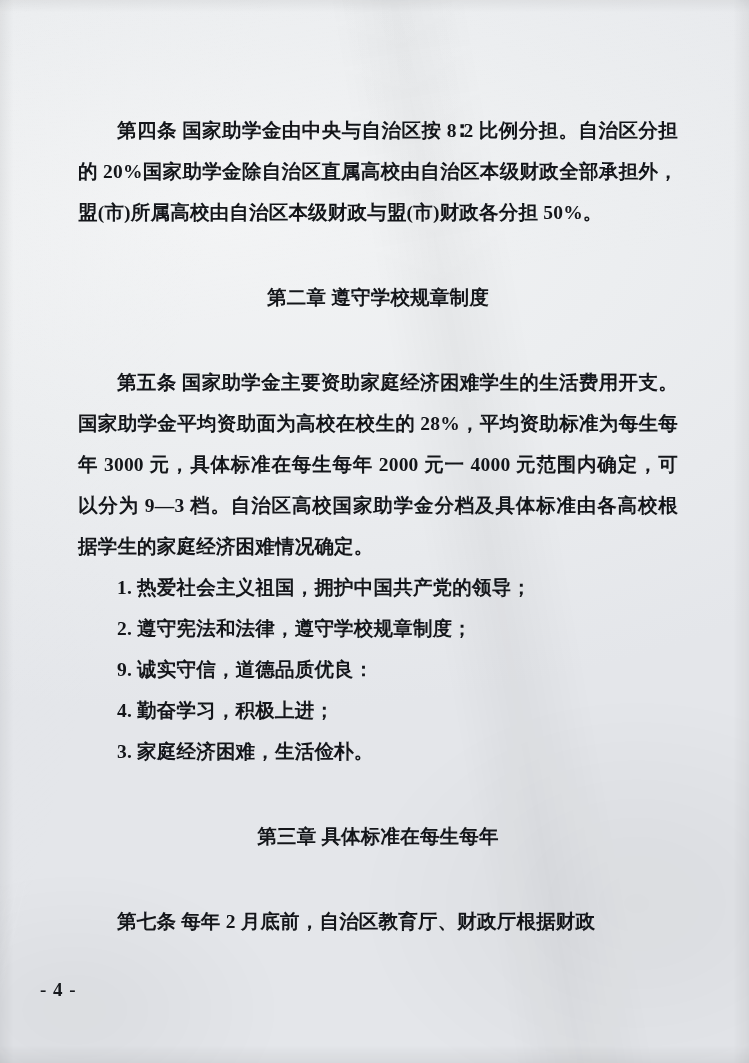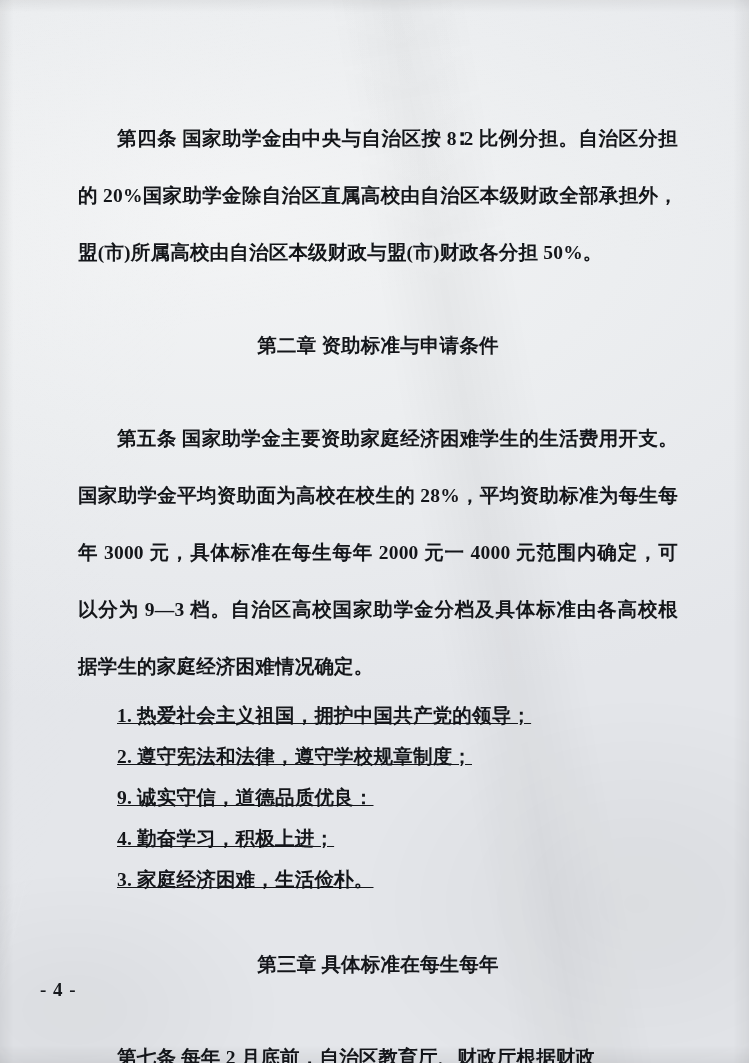--- a/index.html
+++ b/index.html
@@ -54,36 +54,35 @@
     width: 600px;
     color: #14161a;
   }
   p, h2 {
     margin: 0;
     font-weight: bold;
     letter-spacing: 0.2px;
   }
   .body-para {
     font-size: 19.5px;
-    line-height: 57px;
+    line-height: 41px;
     text-align: justify;
     text-justify: inter-ideograph;
     text-indent: 2em;
   }
   .chapter-head {
     font-size: 19.5px;
     line-height: 41px;
     text-align: center;
     font-weight: bold;
   }
   .list-item {
     font-size: 19.5px;
     line-height: 41px;
     text-indent: 2em;
-    text-decoration: underline;
   }
   .gap-lg { height: 44px; }
   .page-number {
     position: absolute;
     left: 40px;
     bottom: 62px;
     font-size: 19px;
     font-weight: bold;
     letter-spacing: 1px;
     color: #16181c;
@@ -97,21 +96,21 @@
   <div class="texture"></div>
   <div class="texture2"></div>
 
   <div class="content">
     <div class="top-space"></div>
 
     <p class="body-para">第四条  国家助学金由中央与自治区按 8∶2 比例分担。自治区分担的 20%国家助学金除自治区直属高校由自治区本级财政全部承担外，盟(市)所属高校由自治区本级财政与盟(市)财政各分担 50%。</p>
 
     <div class="gap-lg"></div>
 
-    <h2 class="chapter-head">第二章    资助标准与申请条件</h2>
+    <h2 class="chapter-head">第二章    遵守学校规章制度</h2>
 
     <div class="gap-lg"></div>
 
     <p class="body-para">第五条  国家助学金主要资助家庭经济困难学生的生活费用开支。国家助学金平均资助面为高校在校生的 28%，平均资助标准为每生每年 3000 元，具体标准在每生每年 2000 元一 4000 元范围内确定，可以分为 9—3 档。自治区高校国家助学金分档及具体标准由各高校根据学生的家庭经济困难情况确定。</p>
 
 
     <p class="list-item">1. 热爱社会主义祖国，拥护中国共产党的领导；</p>
     <p class="list-item">2. 遵守宪法和法律，遵守学校规章制度；</p>
     <p class="list-item">9. 诚实守信，道德品质优良：</p>
     <p class="list-item">4. 勤奋学习，积极上进；</p>

